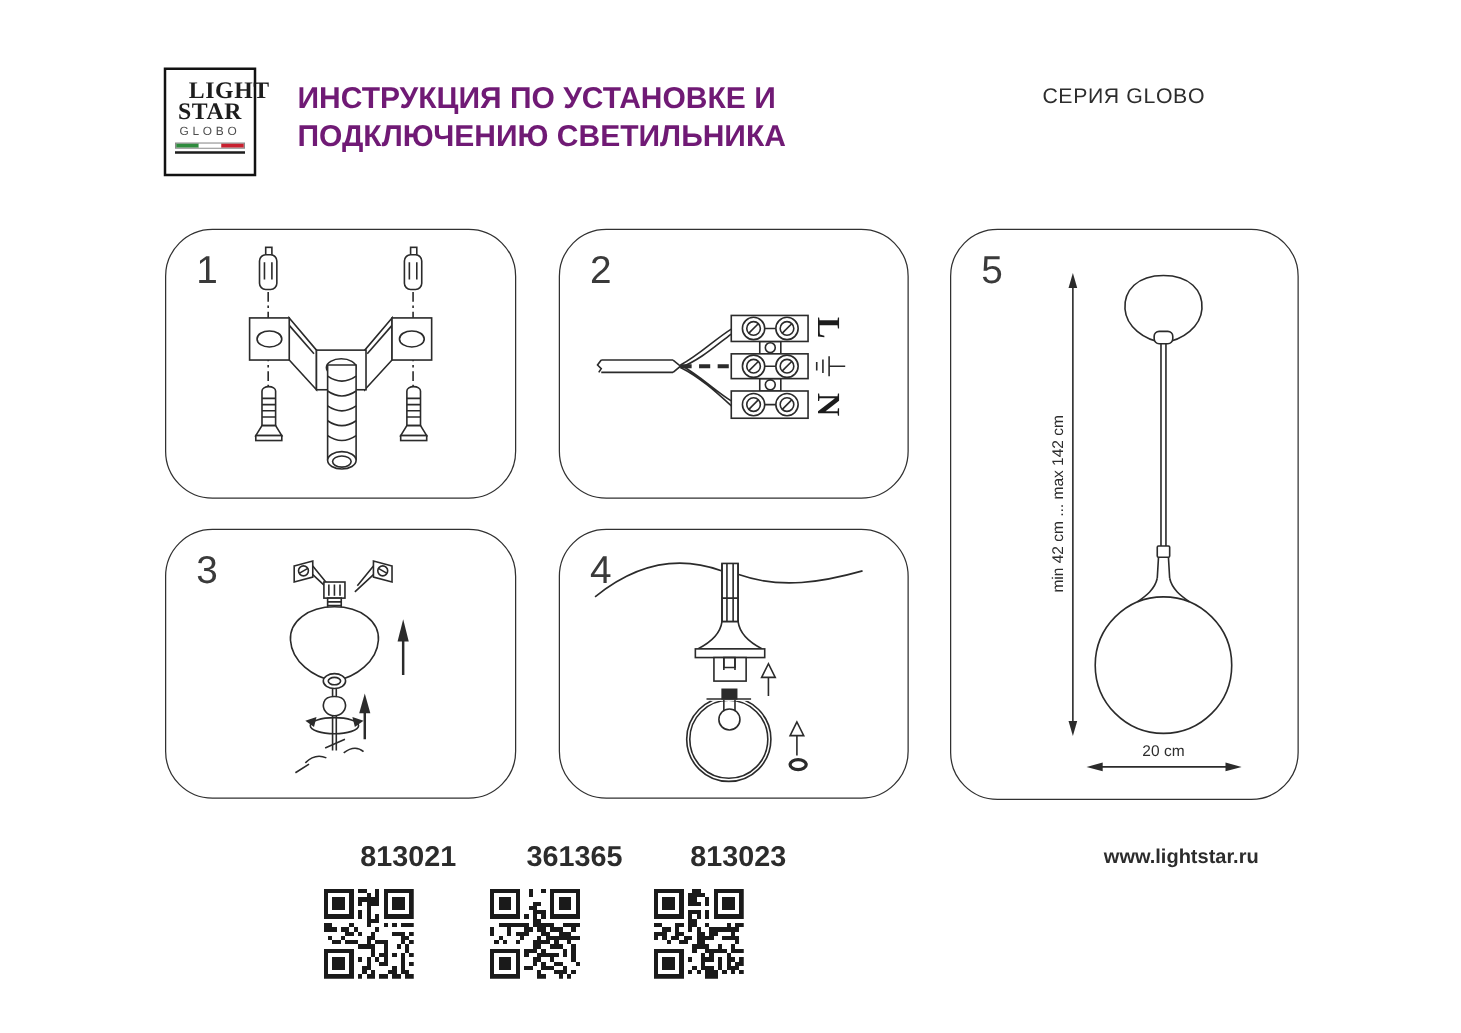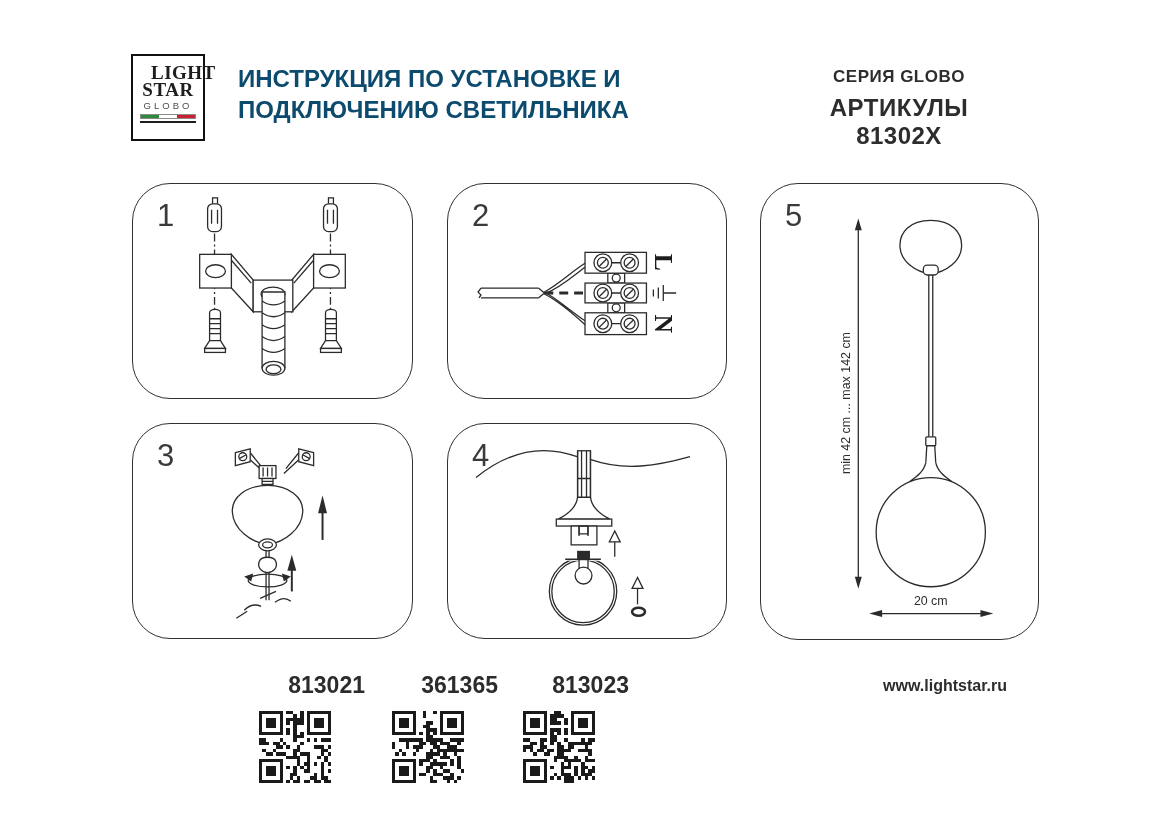--- a/index.html
+++ b/index.html
@@ -12,23 +12,23 @@
   .logo-word{font-family:"Liberation Serif",serif;font-weight:700;font-size:19px;
              line-height:17px;color:#1d1d1d;letter-spacing:.5px;}
   .logo-word.first{margin-top:8px;padding-left:18px;}
   .logo-group{font-size:9.5px;letter-spacing:3px;color:#4d4d4d;margin-top:2px;}
   .logo-flag{margin:3px auto 0;width:56px;height:5px;display:flex;
              border:1px solid #8a8a8a;box-sizing:border-box;}
   .logo-flag span{flex:1;}
   .logo-flag-underline{margin:2px auto 0;width:56px;height:2px;background:#1d1d1d;}
 
   .title{position:absolute;left:238px;top:63px;font-size:24px;font-weight:700;
-         line-height:31px;color:#0c4a6e;}
+         line-height:31px;color:#701a75;}
   .series-block{position:absolute;left:785px;top:67px;width:228px;text-align:center;}
-  .series{font-size:17px;font-weight:700;letter-spacing:.5px;}
+  .series{font-size:17px;font-weight:400;letter-spacing:.5px;}
   .articles-line{font-size:24px;font-weight:700;margin-top:7px;letter-spacing:.5px;}
 
   
   .panel{position:absolute;border:1.5px solid #313131;border-radius:38px;
          box-sizing:border-box;background:#fff;}
   #panel1{left:132px;top:183px;width:281px;height:216px;}
   #panel2{left:447px;top:183px;width:280px;height:216px;}
   #panel3{left:132px;top:423px;width:281px;height:216px;}
   #panel4{left:447px;top:423px;width:280px;height:216px;}
   #panel5{left:760px;top:183px;width:279px;height:457px;}
@@ -64,21 +64,20 @@
     <div class="logo-flag-underline"></div>
   </div>
 
   <div class="title">
     <div>ИНСТРУКЦИЯ ПО УСТАНОВКЕ И</div>
     <div>ПОДКЛЮЧЕНИЮ СВЕТИЛЬНИКА</div>
   </div>
 
   <div class="series-block">
     <div class="series">СЕРИЯ GLOBO</div>
-    <div class="articles-line">АРТИКУЛЫ 81302X</div>
   </div>
 
   <div class="panel" id="panel1">
     <div class="step-num">1</div>
     <svg class="diagram" viewBox="0 0 281 216">
 
       <path class="d" stroke-dasharray="8 3 2 3" d="M82,18 V170 M199,18 V170"></path>
 
       <path class="dw" d="M99,71 L121,97 L121,129 L99,105 Z"></path>
       <path class="d" d="M99,77 L119,100"></path>

